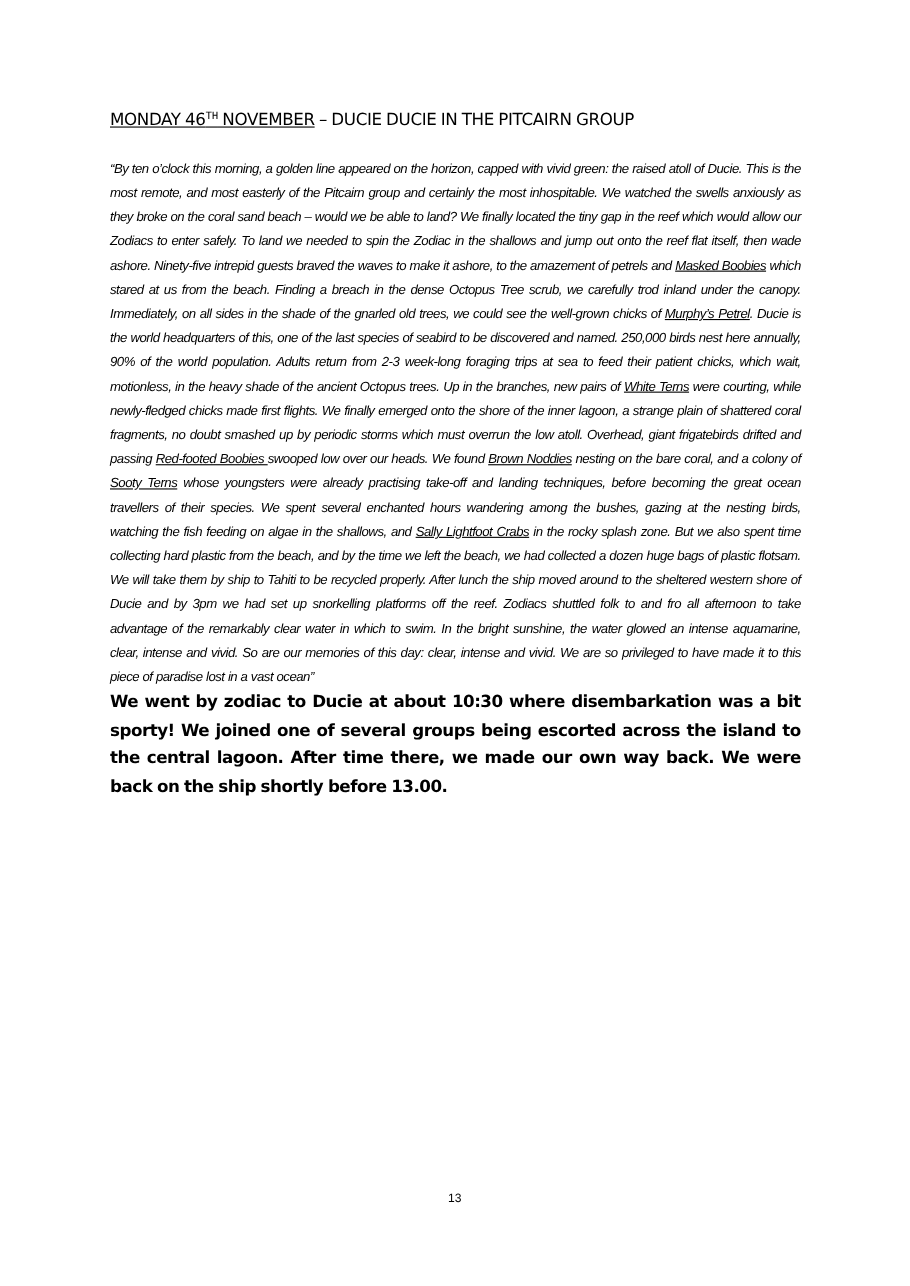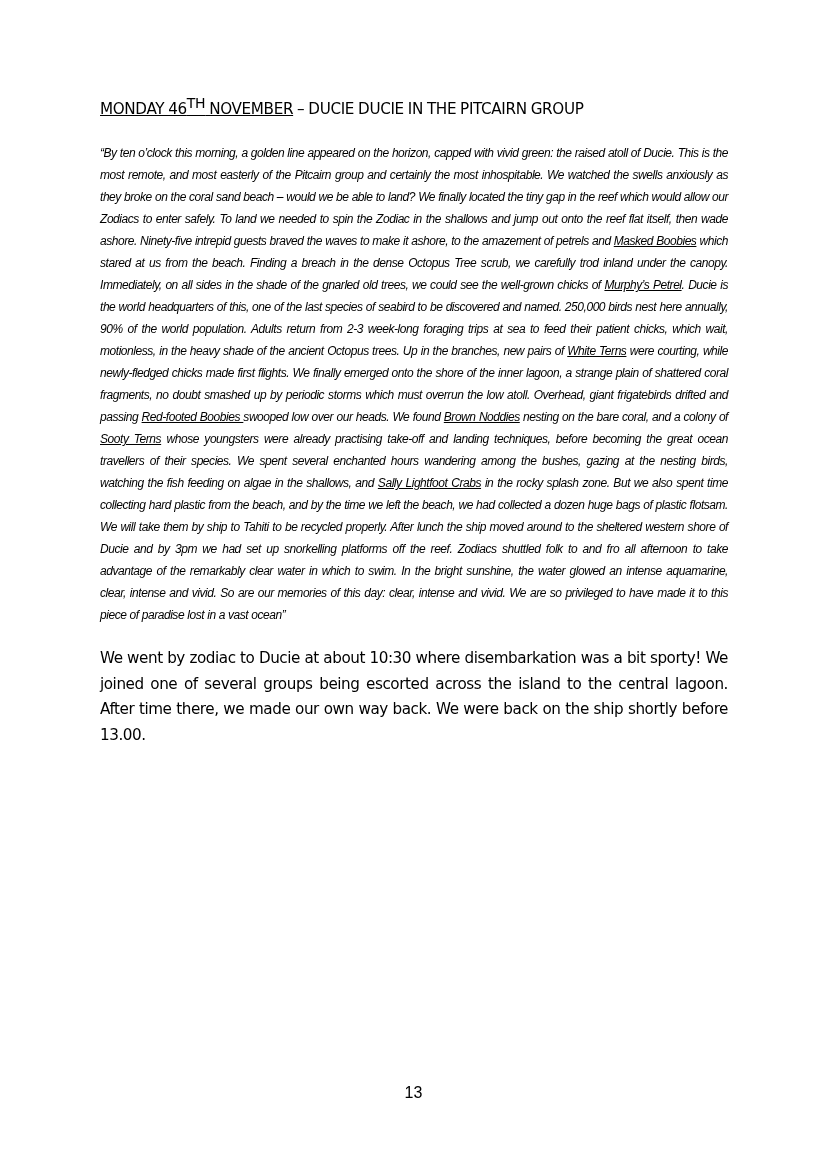--- a/index.html
+++ b/index.html
@@ -1,24 +1,24 @@
 <!DOCTYPE html>
 <html><head>
   <meta charset="utf-8">
   <style>
     html, body { margin: 0; padding: 0; background: #ffffff; }
     body { width: 827px; height: 1169px; position: relative; overflow: hidden; color: #000; }
     .page { position: absolute; left: 100px; top: 97px; width: 628px; }
     .hdr { font-family: "DejaVu Sans", sans-serif; font-size: 15.2px; line-height: 25px; letter-spacing: -0.35px; word-spacing: -0.5px; text-align: justify; }
     .hdr .title-date { text-decoration: underline; }
-    .hdr sup { font-size: 14px; line-height: 0; vertical-align: 6px; }
+    .hdr sup { font-size: 10px; line-height: 0; vertical-align: 6px; font-family: Liberation Mono, monospace; }
     .quote { margin-top: 20px; font-family: "Liberation Sans", sans-serif; font-style: italic; font-size: 12px; line-height: 22px; letter-spacing: -0.45px; text-align: justify; word-spacing: 0.2px; }
     .quote u { text-decoration: underline; }
-    .narr { margin-top: 20px; font-family: "DejaVu Sans", sans-serif; font-size: 15.2px; line-height: 25.5px; letter-spacing: -0.45px; word-spacing: -0.6px; text-align: justify; }
-    .pnum { position: absolute; left: 0; width: 827px; top: 1084px; text-align: center; font-family: "Liberation Sans", sans-serif; font-size: 16px; }
+    .narr { font-family: "DejaVu Sans", sans-serif; font-size: 15.2px; line-height: 25.5px; letter-spacing: -0.45px; word-spacing: -0.6px; text-align: justify; font-weight: bold; }
+    .pnum { position: absolute; left: 0; width: 827px; top: 1084px; text-align: center; font-family: "Liberation Sans", sans-serif; font-size: 11px; }
   </style>
 </head>
 <body>
 
 <div class="page">
   <div class="hdr">
     <div>
       <span class="title-date"><span>MONDAY 46</span><sup>TH</sup><span> NOVEMBER</span></span><span> – DUCIE DUCIE IN THE PITCAIRN GROUP</span>
     </div>
   </div>

